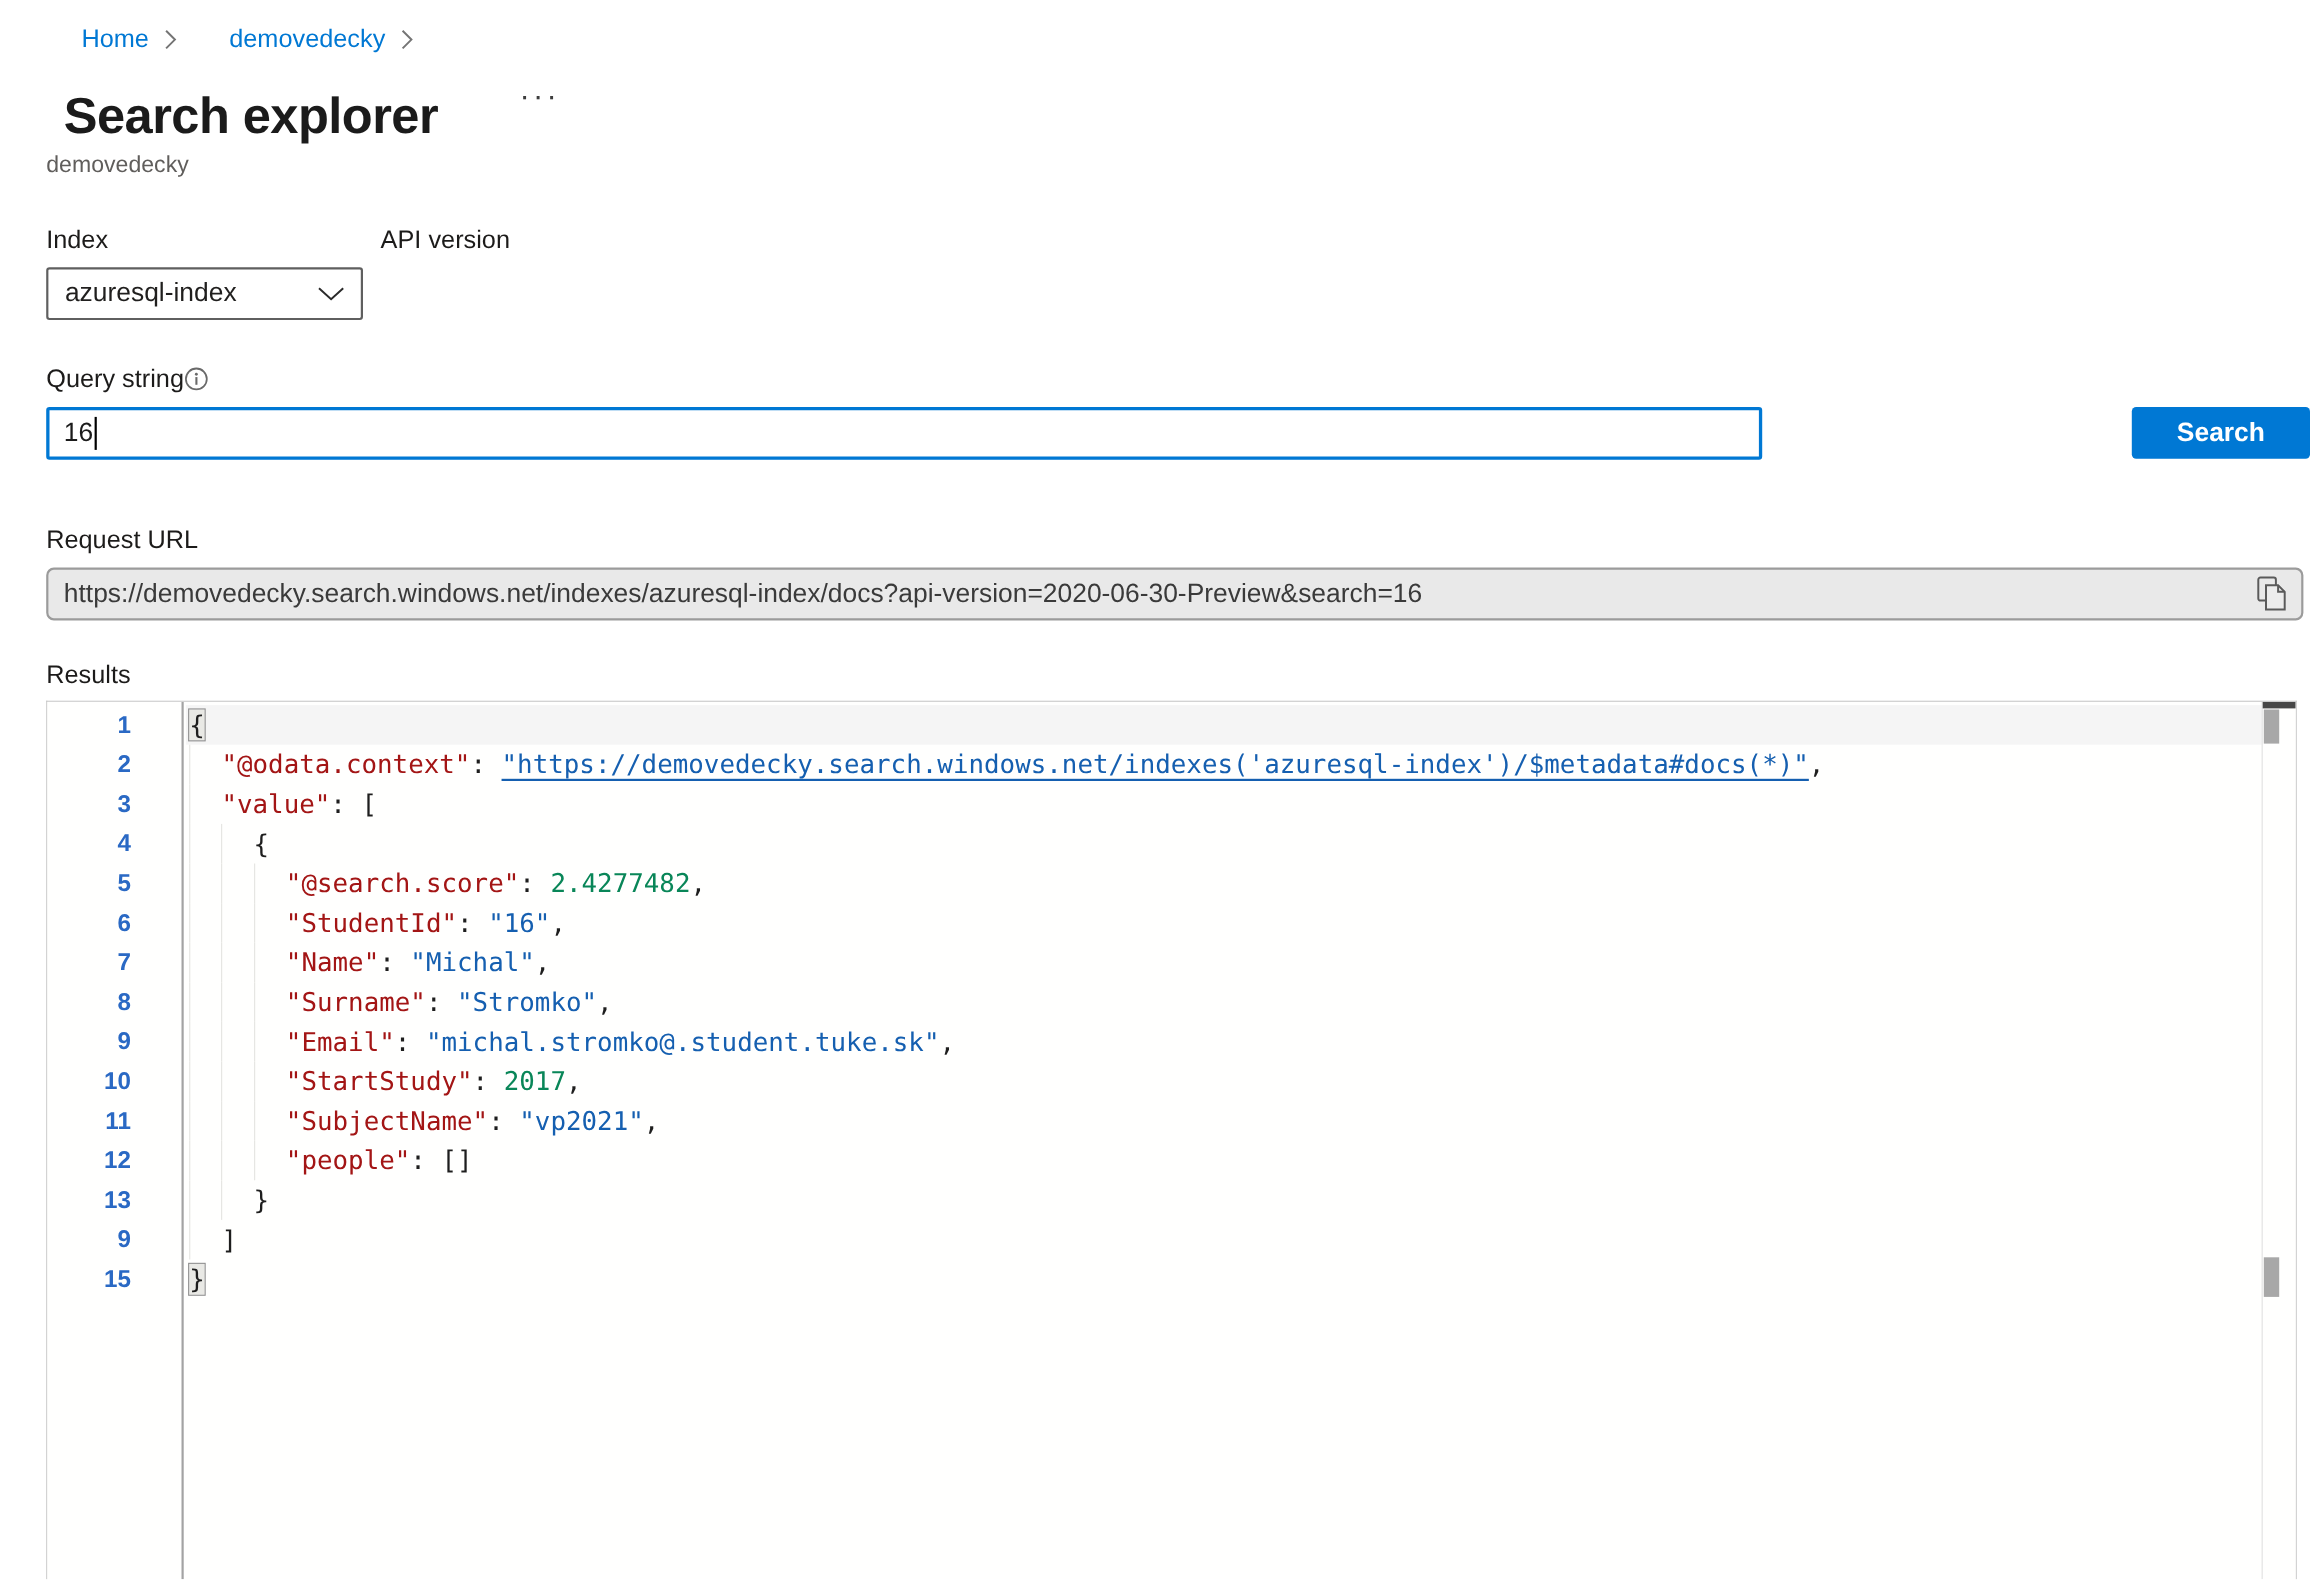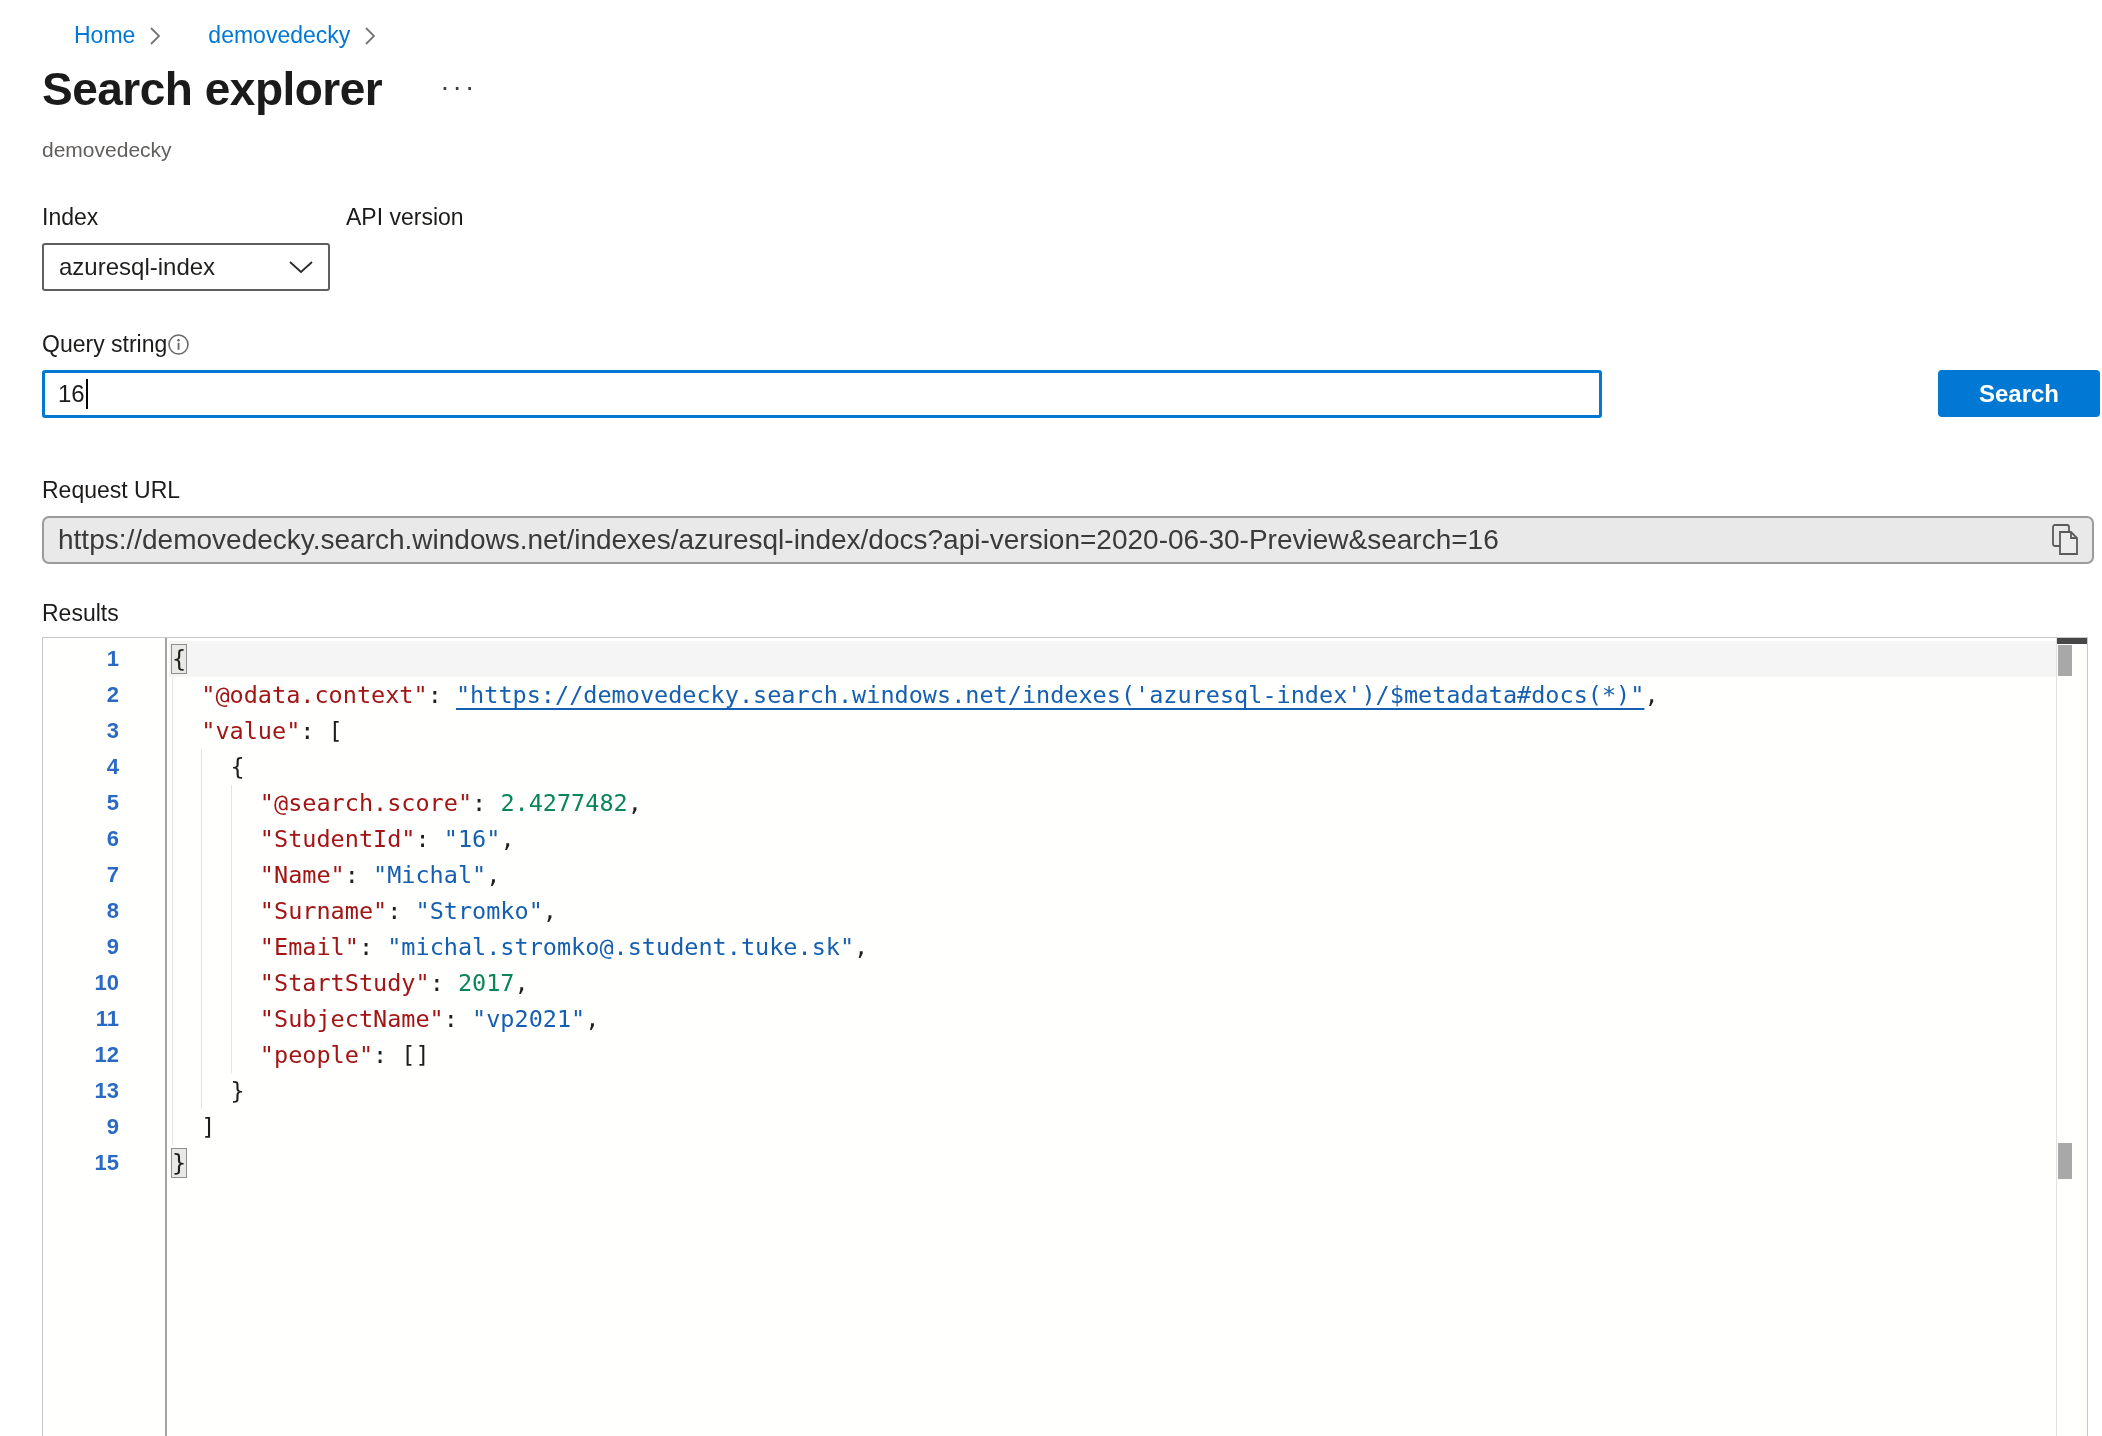--- a/index.html
+++ b/index.html
@@ -6,21 +6,21 @@
   .page {
     position:relative; width:2102px; height:1436px; background:#ffffff;
     overflow:hidden; font-family:"Liberation Sans", sans-serif; color:#1f1f1f;
   }
   
   .breadcrumb { position:absolute; left:42px; top:22px; display:flex; align-items:center; gap:15px; font-size:23px; }
   .crumb { color:#0078d4; text-decoration:none; cursor:pointer;margin-left:32px; }
   .crumb-sep { display:flex; align-items:center; }
   
   .title-row { position:absolute; left:42px; top:62px; display:flex; align-items:flex-start; }
-  .page-title { font-size:46px; font-weight:700; color:#1b1b1b; letter-spacing:-0.5px; line-height:1.2; margin:0; }
+  .page-title { font-size:46px; font-weight:700; color:#1b1b1b; letter-spacing:-0.5px; line-height:1.2; margin:16px; }
   .more-btn { margin-left:52px; margin-top:8px; font-size:28px; color:#3d3d3d; letter-spacing:3px; cursor:pointer; background:none; border:none; font-family:inherit; }
   .subtitle { position:absolute; left:42px; top:138px; font-size:21px; color:#605e5c; }
   
   .fld-label { position:absolute; font-size:23px; color:#1c1b1a; }
   .lbl-index { left:42px;  top:204px; }
   .lbl-api   { left:346px; top:204px; }
   .lbl-query { left:42px;  top:331px; display:flex; align-items:center; }
   .lbl-requrl{ left:42px;  top:477px; }
   .lbl-results{ left:42px; top:600px; }
   
@@ -45,21 +45,21 @@
     position:absolute; left:1938px; top:370px; width:162px; height:47px;
     background:#0078d4; color:#fff; border:none; border-radius:4px; cursor:pointer;
     font-size:24px; font-weight:700; font-family:inherit;
     display:flex; align-items:center; justify-content:center;
   }
   
   .url-field {
     position:absolute; left:42px; top:516px; width:2052px; height:48px; box-sizing:border-box;
     background:#e9e9e9; border:2px solid #9b9b9b; border-radius:7px;
     display:flex; align-items:center; padding:0 6px 0 14px;
-    font-size:28px; color:#3a3a3a;
+    font-size:24px; color:#3a3a3a;
   }
   .url-text { flex:1; white-space:nowrap; overflow:hidden; }
   .copy-btn { background:none; border:none; padding:2px 6px; cursor:pointer; display:flex; align-items:center; }
   
   .editor {
     position:absolute; left:42px; top:637px; width:2046px; height:799px; box-sizing:border-box;
     border:1px solid #c9c9c9; border-bottom:none; background:#fffffe; overflow:hidden;
   }
   .gutter {
     position:absolute; left:0; top:0; bottom:0; width:124px; box-sizing:border-box;

